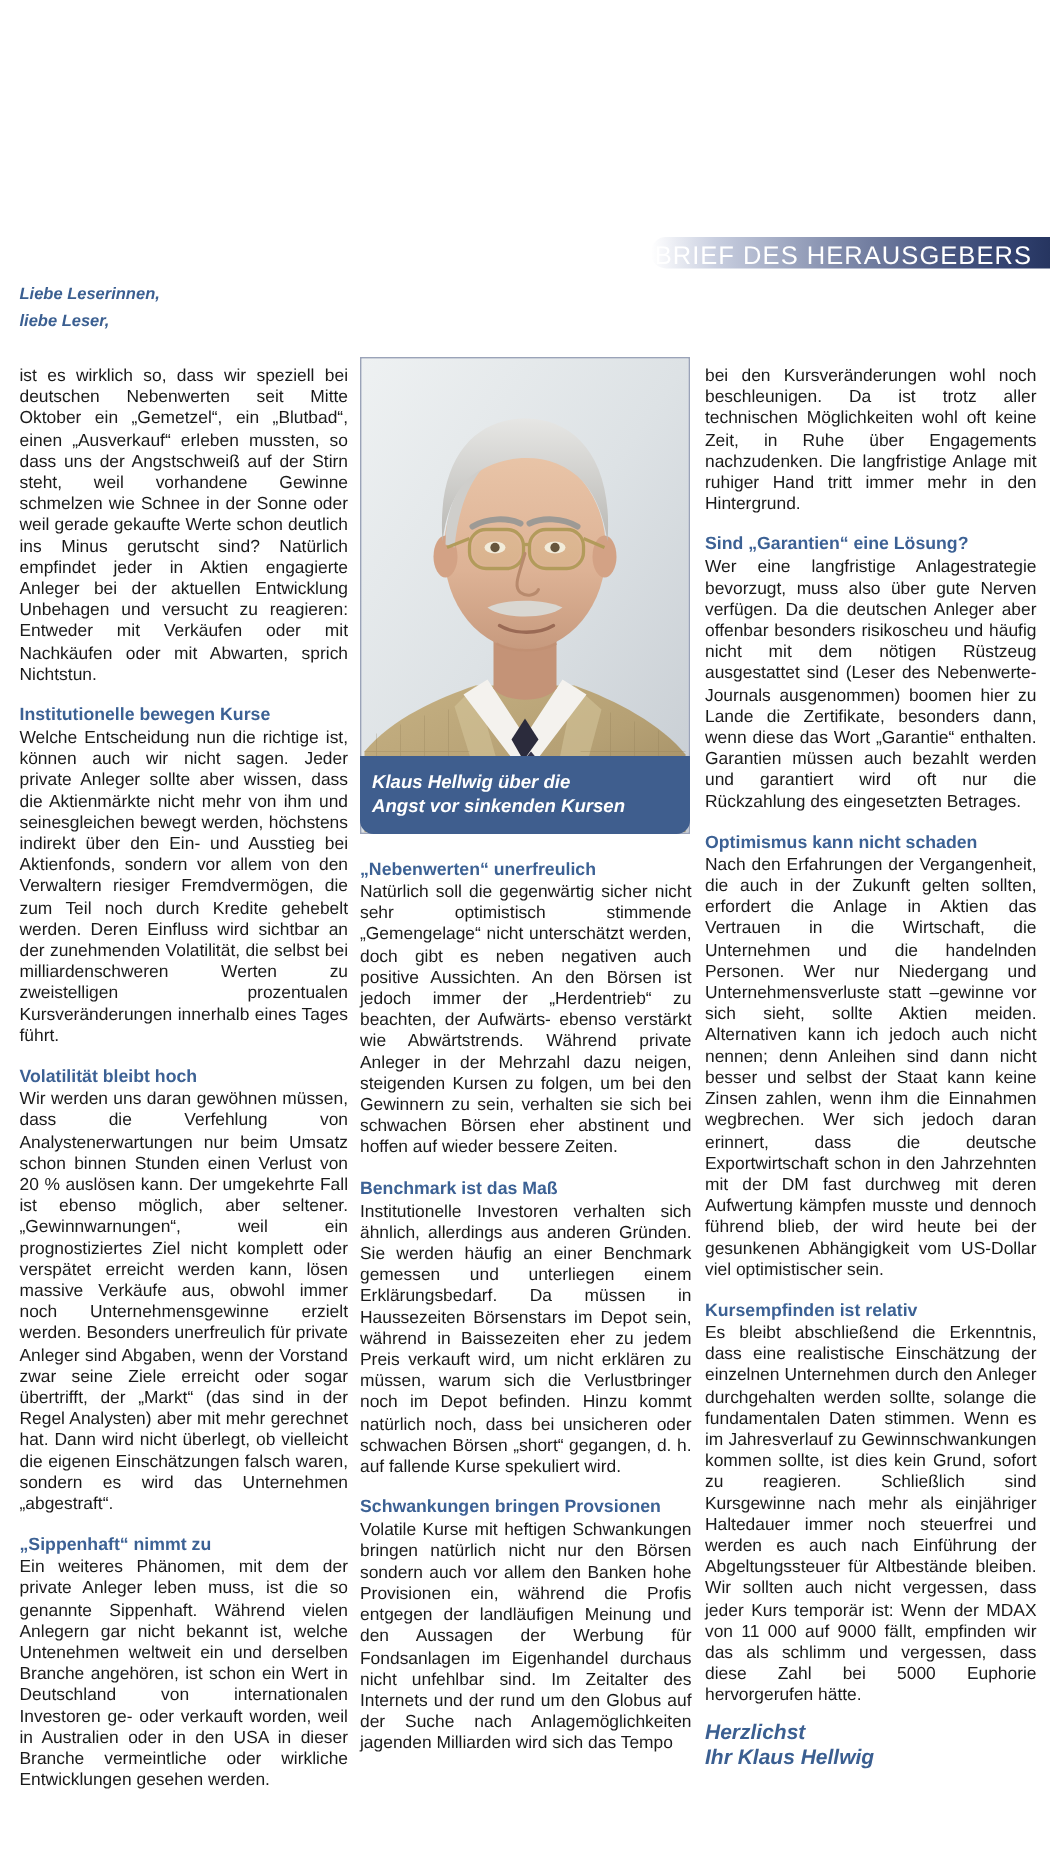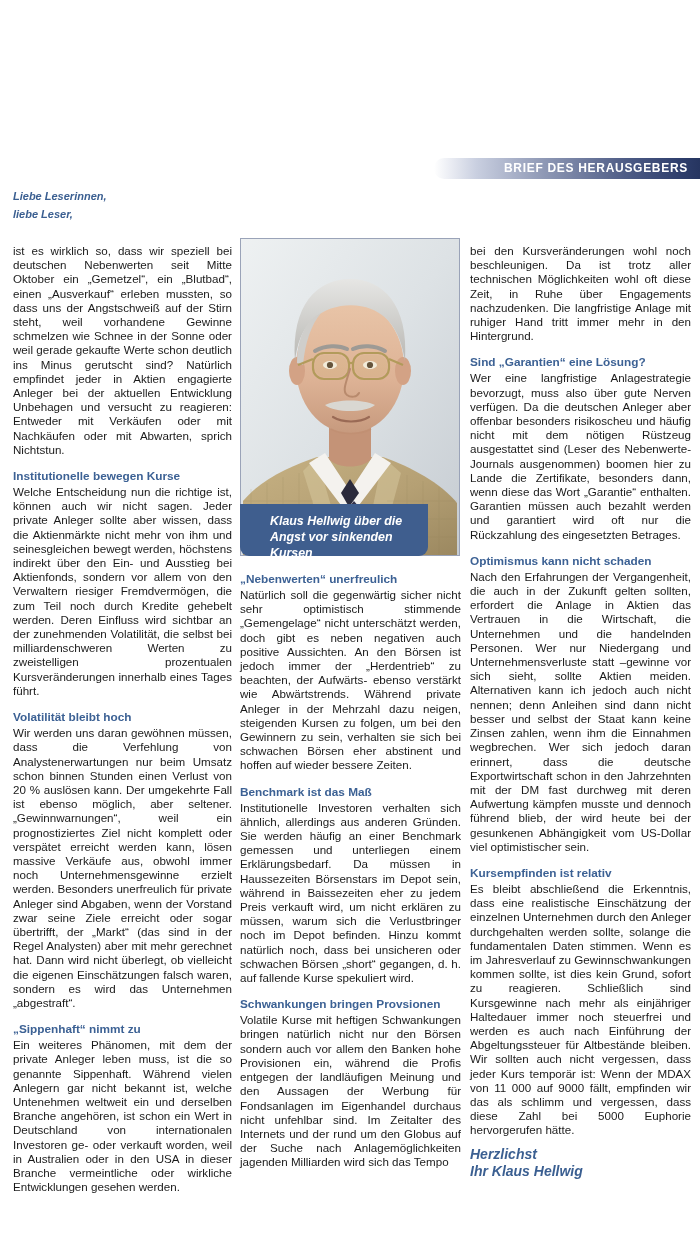--- a/index.html
+++ b/index.html
@@ -31,22 +31,22 @@
     width: 266px;
     height: 21px;
     border-radius: 10px 0 0 10px;
     background: linear-gradient(to right, #ffffff 0%, #c9cfe0 16%, #8d97b4 42%, #4e5c86 72%, #2f3f6d 92%, #263560 100%);
     overflow: hidden;
   }
   .header-banner-label {
     position: absolute;
     right: 12px;
     top: 3px;
-    font-size: 12px;
-    font-weight: bold;
+    font-size: 17px;
+    font-weight: normal;
     letter-spacing: 0.7px;
     color: #ffffff;
     white-space: nowrap;
   }
 
   
   .col {
     position: absolute;
     top: 238px;
     width: 219px;
@@ -117,30 +117,30 @@
     box-sizing: border-box;
     overflow: hidden;
     background: linear-gradient(160deg, #e9eced 0%, #dfe3e6 45%, #cfd5da 100%);
   }
   .photo svg { display: block; }
 
   .photo-caption {
     position: absolute;
     left: 0;
     bottom: 0;
-    width: 188px;
+    width: 220px;
     height: 52px;
     background: #3f5e8e;
     border-radius: 0 0 9px 9px;
     color: #ffffff;
     font-style: italic;
     font-weight: bold;
     font-size: 12.4px;
     line-height: 16px;
-    padding: 9px 0 0 30px;
+    padding: 9px 0 0 8px;
     box-sizing: border-box;
   }
 
   
   .footer-banner {
     position: absolute;
     left: 399px;
     top: 1196px;
     width: 301px;
     height: 22px;
@@ -286,21 +286,21 @@
   <div class="col col-2">
     <div class="subhead" style="margin-top:0">„Nebenwerten“ unerfreulich</div>
     <p>Natürlich soll die gegenwärtig sicher nicht sehr optimistisch stimmende „Gemengelage“ nicht unterschätzt werden, doch gibt es neben negativen auch positive Aussichten. An den Börsen ist jedoch immer der „Herdentrieb“ zu beachten, der Aufwärts- ebenso verstärkt wie Abwärtstrends. Während private Anleger in der Mehrzahl dazu neigen, steigenden Kursen zu folgen, um bei den Gewinnern zu sein, verhalten sie sich bei schwachen Börsen eher abstinent und hoffen auf wieder bessere Zeiten.</p>
     <div class="subhead">Benchmark ist das Maß</div>
     <p>Institutionelle Investoren verhalten sich ähnlich, allerdings aus anderen Gründen. Sie werden häufig an einer Benchmark gemessen und unterliegen einem Erklärungsbedarf. Da müssen in Haussezeiten Börsenstars im Depot sein, während in Baissezeiten eher zu jedem Preis verkauft wird, um nicht erklären zu müssen, warum sich die Verlustbringer noch im Depot befinden. Hinzu kommt natürlich noch, dass bei unsicheren oder schwachen Börsen „short“ gegangen, d. h. auf fallende Kurse spekuliert wird.</p>
     <div class="subhead">Schwankungen bringen Provsionen</div>
     <p>Volatile Kurse mit heftigen Schwankungen bringen natürlich nicht nur den Börsen sondern auch vor allem den Banken hohe Provisionen ein, während die Profis entgegen der landläufigen Meinung und den Aussagen der Werbung für Fondsanlagen im Eigenhandel durchaus nicht unfehlbar sind. Im Zeitalter des Internets und der rund um den Globus auf der Suche nach Anlagemöglichkeiten jagenden Milliarden wird sich das Tempo</p>
   </div>
 
   <div class="col col-3">
-    <p class="first">bei den Kursveränderungen wohl noch beschleunigen. Da ist trotz aller technischen Möglichkeiten wohl oft diese Zeit, in Ruhe über Engagements nachzudenken. Die langfristige Anlage mit ruhiger Hand tritt immer mehr in den Hintergrund.</p>
+    <p class="first">bei den Kursveränderungen wohl noch beschleunigen. Da ist trotz aller technischen Möglichkeiten wohl oft keine Zeit, in Ruhe über Engagements nachzudenken. Die langfristige Anlage mit ruhiger Hand tritt immer mehr in den Hintergrund.</p>
     <div class="subhead">Sind „Garantien“ eine Lösung?</div>
     <p>Wer eine langfristige Anlagestrategie bevorzugt, muss also über gute Nerven verfügen. Da die deutschen Anleger aber offenbar besonders risikoscheu und häufig nicht mit dem nötigen Rüstzeug ausgestattet sind (Leser des Nebenwerte-Journals ausgenommen) boomen hier zu Lande die Zertifikate, besonders dann, wenn diese das Wort „Garantie“ enthalten. Garantien müssen auch bezahlt werden und garantiert wird oft nur die Rückzahlung des eingesetzten Betrages.</p>
     <div class="subhead">Optimismus kann nicht schaden</div>
     <p>Nach den Erfahrungen der Vergangenheit, die auch in der Zukunft gelten sollten, erfordert die Anlage in Aktien das Vertrauen in die Wirtschaft, die Unternehmen und die handelnden Personen. Wer nur Niedergang und Unternehmensverluste statt –gewinne vor sich sieht, sollte Aktien meiden. Alternativen kann ich jedoch auch nicht nennen; denn Anleihen sind dann nicht besser und selbst der Staat kann keine Zinsen zahlen, wenn ihm die Einnahmen wegbrechen. Wer sich jedoch daran erinnert, dass die deutsche Exportwirtschaft schon in den Jahrzehnten mit der DM fast durchweg mit deren Aufwertung kämpfen musste und dennoch führend blieb, der wird heute bei der gesunkenen Abhängigkeit vom US-Dollar viel optimistischer sein.</p>
     <div class="subhead">Kursempfinden ist relativ</div>
     <p>Es bleibt abschließend die Erkenntnis, dass eine realistische Einschätzung der einzelnen Unternehmen durch den Anleger durchgehalten werden sollte, solange die fundamentalen Daten stimmen. Wenn es im Jahresverlauf zu Gewinnschwankungen kommen sollte, ist dies kein Grund, sofort zu reagieren. Schließlich sind Kursgewinne nach mehr als einjähriger Haltedauer immer noch steuerfrei und werden es auch nach Einführung der Abgeltungssteuer für Altbestände bleiben. Wir sollten auch nicht vergessen, dass jeder Kurs temporär ist: Wenn der MDAX von 11 000 auf 9000 fällt, empfinden wir das als schlimm und vergessen, dass diese Zahl bei 5000 Euphorie hervorgerufen hätte.</p>
   </div>
 
   <div class="signoff">
     <div>Herzlichst</div>

